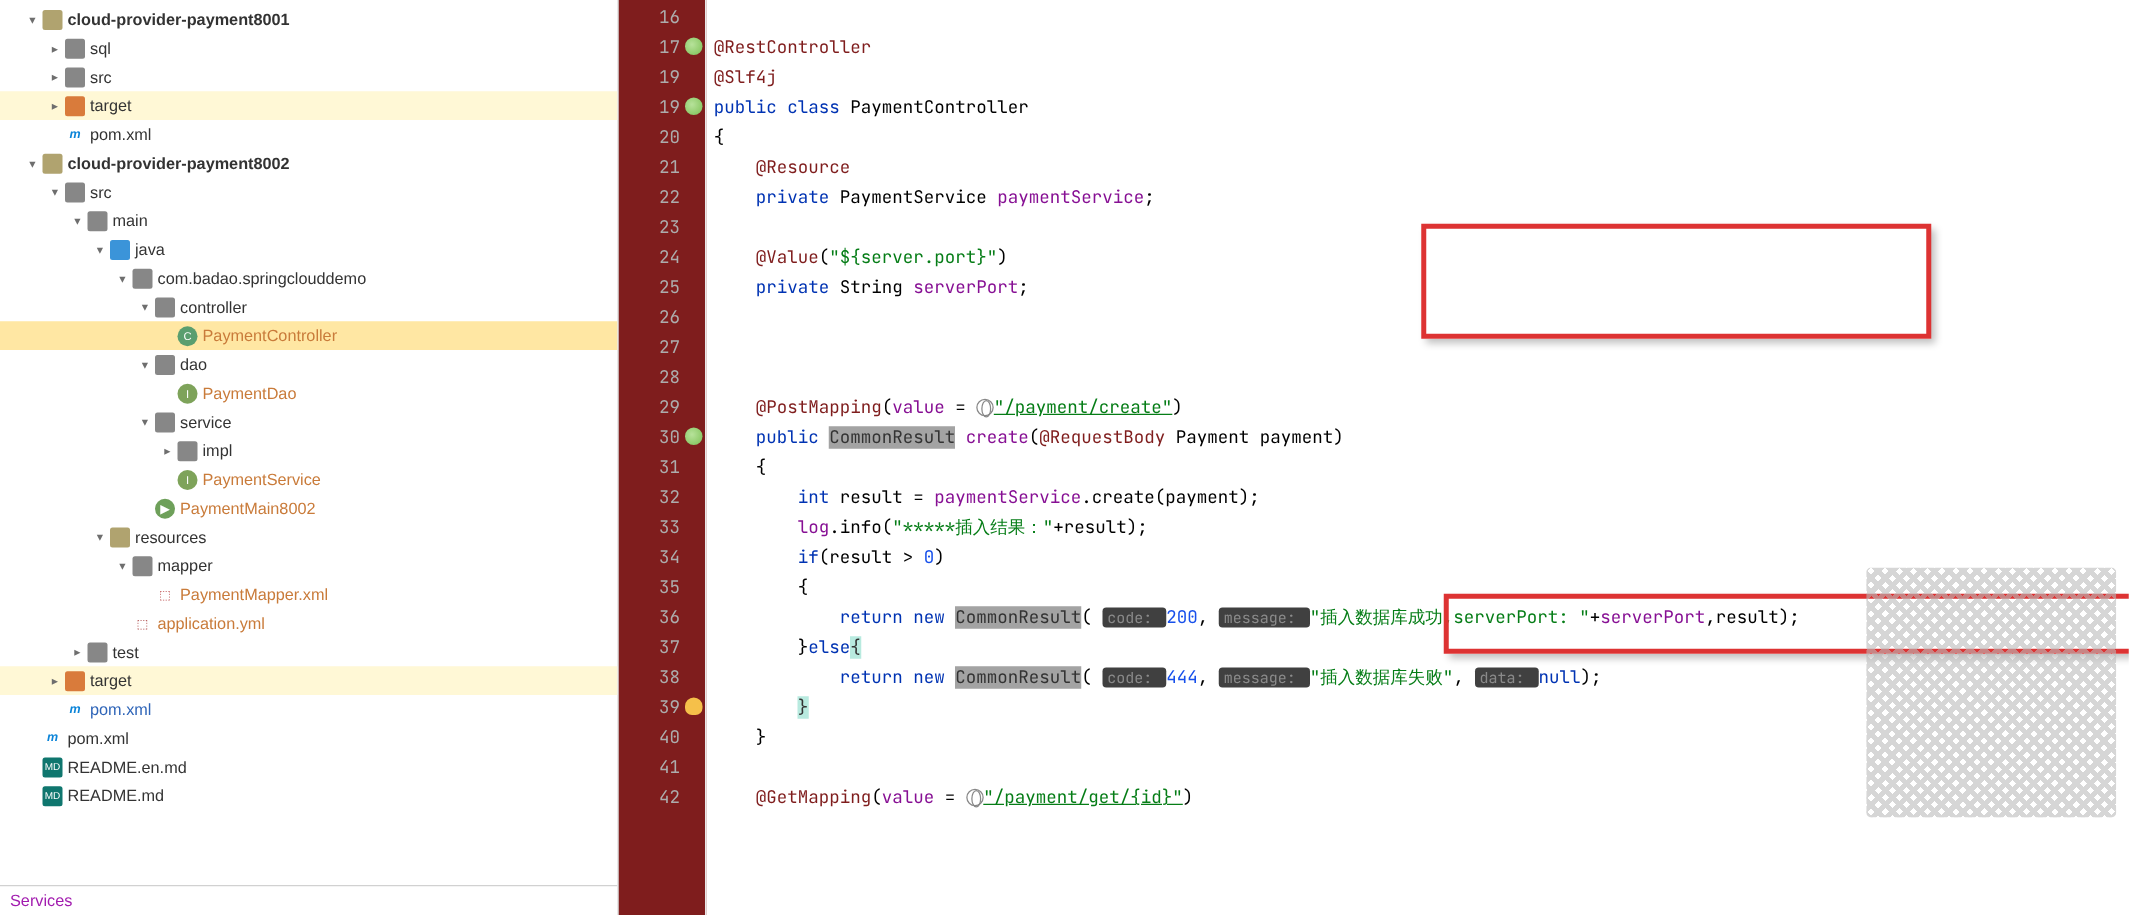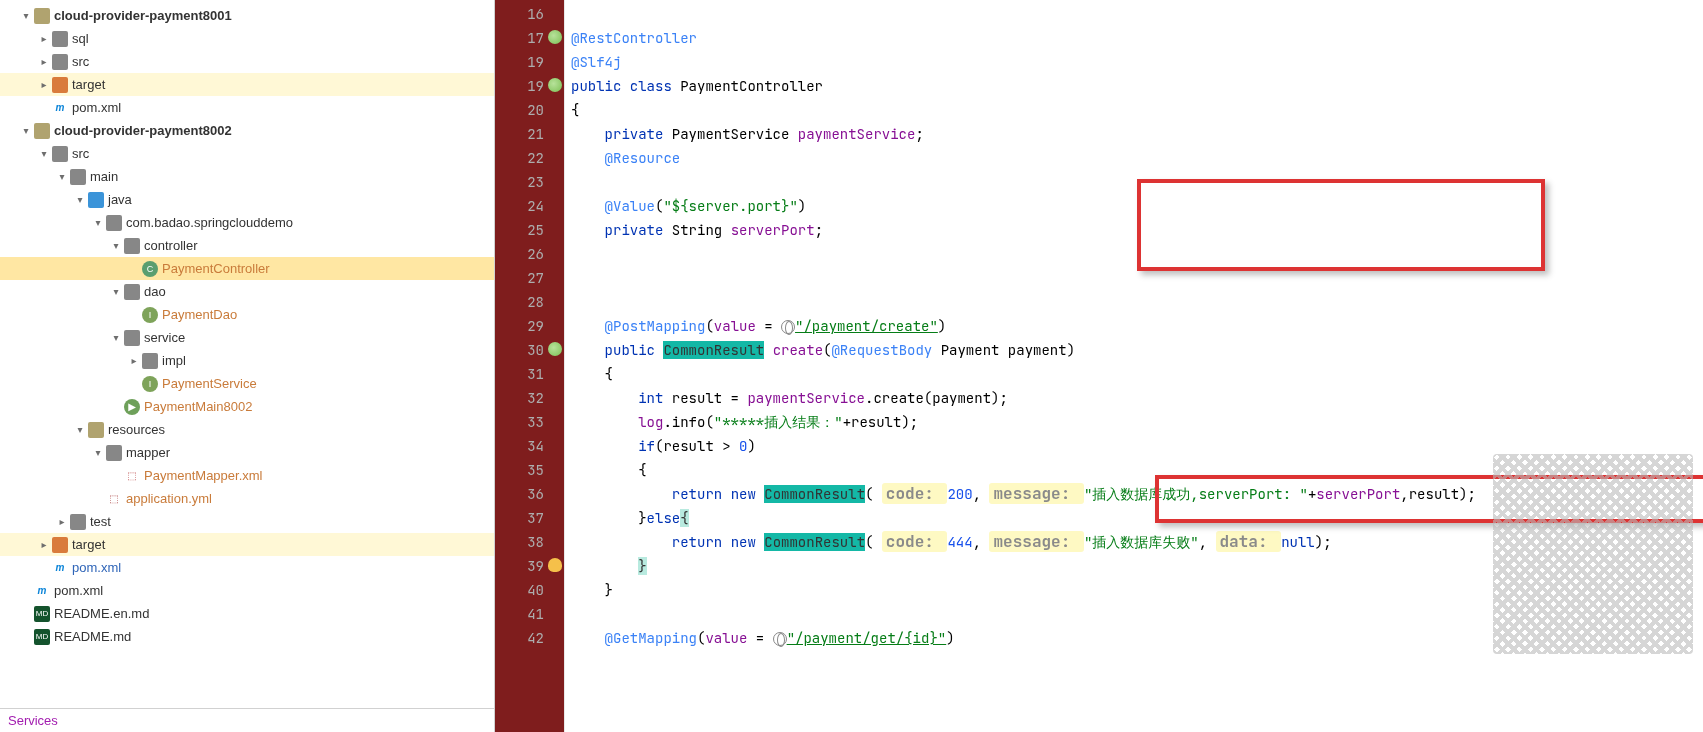--- a/index.html
+++ b/index.html
@@ -13,45 +13,45 @@
 .icon { width: 16px; height: 16px; margin-right: 4px; display: inline-flex; align-items: center; justify-content: center; font-size: 10px; }
 .icon.fold { background: #878787; border-radius: 2px; }
 .icon.fold-src { background: #3b94d9; border-radius: 2px; }
 .icon.fold-res { background: #b0a36f; border-radius: 2px; }
 .icon.fold-tgt { background: #d97b3b; border-radius: 2px; }
 .icon.mvn { color: #0b84d8; font-weight: bold; font-style: italic; }
 .icon.cls { background: #5a9e6f; border-radius: 50%; color: #fff; font-size: 9px; }
 .icon.iface { background: #7ea35a; border-radius: 50%; color: #fff; font-size: 9px; }
 .icon.xml { color: #c15959; }
 .icon.yml { color: #b05050; }
-.icon.md { background: #14532d; color: #fff; font-size: 8px; border-radius: 2px; }
+.icon.md { background: #0f766e; color: #fff; font-size: 8px; border-radius: 2px; }
 .icon.app { background: #6ea05a; color: #fff; border-radius: 50%; }
 .lbl { color: #333; }
 .lbl.bold { font-weight: bold; }
 .lbl.orange { color: #c97b3a; }
 .lbl.blue { color: #2f65b8; }
 .indent { display: inline-block; }
 .services-tab { border-top: 1px solid #d1d1d1; padding: 4px 8px; color: #a21caf; }
 .editor { flex: 1; display: flex; font-family: "JetBrains Mono", Consolas, monospace; font-size: 14px; position: relative; }
 .gutter { width: 70px; background: #7f1d1d; border-right: 1px solid #e8e8e8; text-align: right; color: #adadad; padding-top: 2px; user-select: none; }
 .gutter-row { height: 24px; line-height: 24px; padding-right: 20px; position: relative; }
 .gutter-row .mark { position: absolute; right: 2px; top: 4px; width: 14px; height: 14px; }
 .gutter-row .mark.gr { background: radial-gradient(circle at 40% 40%, #b7e29a, #7bbf54); border-radius: 50%; }
 .gutter-row .mark.bulb { background: #f5c04a; border-radius: 50% 50% 40% 40%; }
 .code { flex: 1; padding-top: 2px; padding-left: 6px; position: relative; }
 .code-row { height: 24px; line-height: 24px; white-space: pre; }
 .kw { color: #0033b3; }
-.ann { color: #3b82f6; margin-top: 14px; }
+.ann { color: #7f1d1d; margin-top: 14px; }
 .str { color: #067d17; }
 .str-u { color: #067d17; text-decoration: underline; }
 .fld { color: #871094; }
 .typ { color: #000; }
-.hint { color: #8a8a8a; background: #fef9c3; border-radius: 3px; padding: 0 4px; font-size: 16px; font-weight: bold; }
+.hint { color: #8a8a8a; background: #404040; border-radius: 3px; padding: 0 4px; font-size: 12px; }
 .num { color: #1750eb; }
-.hl-y { background: #14b8a6; }
+.hl-y { background: #a3a3a3; }
 .hl-c { background: #b8eadf; }
 .box-red { position: absolute; border: 4px solid #d33; pointer-events: none; box-shadow: 4px 4px 6px rgba(0,0,0,0.25); }
 .box1 { left: 572px; top: 179px; width: 408px; height: 92px; }
 .box2 { left: 590px; top: 475px; width: 716px; height: 48px; }
 .minimap { position: absolute; right: 10px; top: 454px; width: 200px; height: 200px; opacity: 0.6; background:
   repeating-linear-gradient(45deg, #bbb 0 4px, transparent 4px 8px),
   repeating-linear-gradient(-45deg, #bbb 0 4px, transparent 4px 8px); border-radius: 4px; }
 .globe { display:inline-block; width:14px; height:14px; border:1px solid #888; border-radius:50%; vertical-align:middle; position:relative; }
 .globe::after{content:"";position:absolute;left:3px;top:0;width:6px;height:12px;border:1px solid #888;border-radius:50%;}
 </style>
@@ -264,22 +264,22 @@
     </div>
   <div class="code" id="code">
     <div class="box-red box1"></div>
     <div class="box-red box2"></div>
     <div class="minimap"></div>
   <div class="code-row"><span></span></div>
       <div class="code-row"><span class="ann">@RestController</span></div>
       <div class="code-row"><span class="ann">@Slf4j</span></div>
       <div class="code-row"><span class="kw">public </span><span class="kw">class </span><span class="typ">PaymentController</span></div>
       <div class="code-row"><span class="typ">{</span></div>
+      <div class="code-row"><span class="typ">    </span><span class="ann">@Resource</span></div>
       <div class="code-row"><span class="typ">    </span><span class="kw">private </span><span class="typ">PaymentService </span><span class="fld">paymentService</span><span class="typ">;</span></div>
-      <div class="code-row"><span class="typ">    </span><span class="ann">@Resource</span></div>
       <div class="code-row"><span></span></div>
       <div class="code-row"><span class="typ">    </span><span class="ann">@Value</span><span class="typ">(</span><span class="str">"${server.port}"</span><span class="typ">)</span></div>
       <div class="code-row"><span class="typ">    </span><span class="kw">private </span><span class="typ">String </span><span class="fld">serverPort</span><span class="typ">;</span></div>
       <div class="code-row"><span></span></div>
       <div class="code-row"><span></span></div>
       <div class="code-row"><span></span></div>
       <div class="code-row"><span class="typ">    </span><span class="ann">@PostMapping</span><span class="typ">(</span><span class="fld">value</span><span class="typ"> = </span><span class="globe"></span><span class="str-u">"/payment/create"</span><span class="typ">)</span></div>
       <div class="code-row"><span class="typ">    </span><span class="kw">public </span><span class="hl-y">CommonResult</span><span class="typ"> </span><span class="fld">create</span><span class="typ">(</span><span class="ann">@RequestBody</span><span class="typ"> Payment payment)</span></div>
       <div class="code-row"><span class="typ">    {</span></div>
       <div class="code-row"><span class="typ">        </span><span class="kw">int </span><span class="typ">result = </span><span class="fld">paymentService</span><span class="typ">.create(payment);</span></div>

